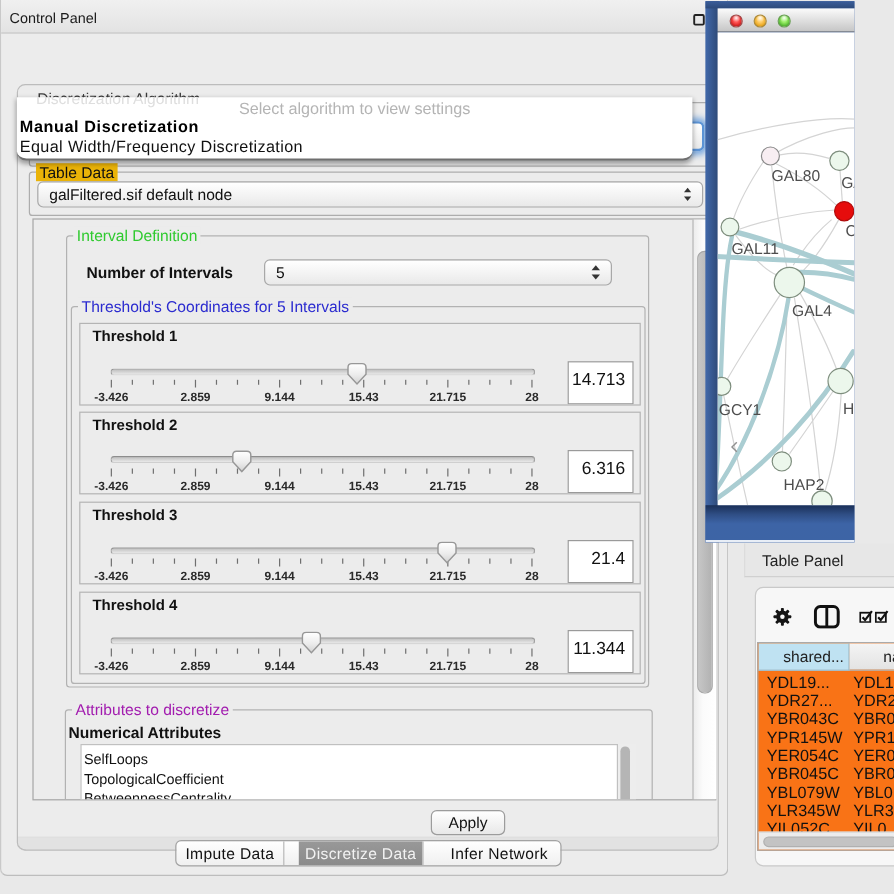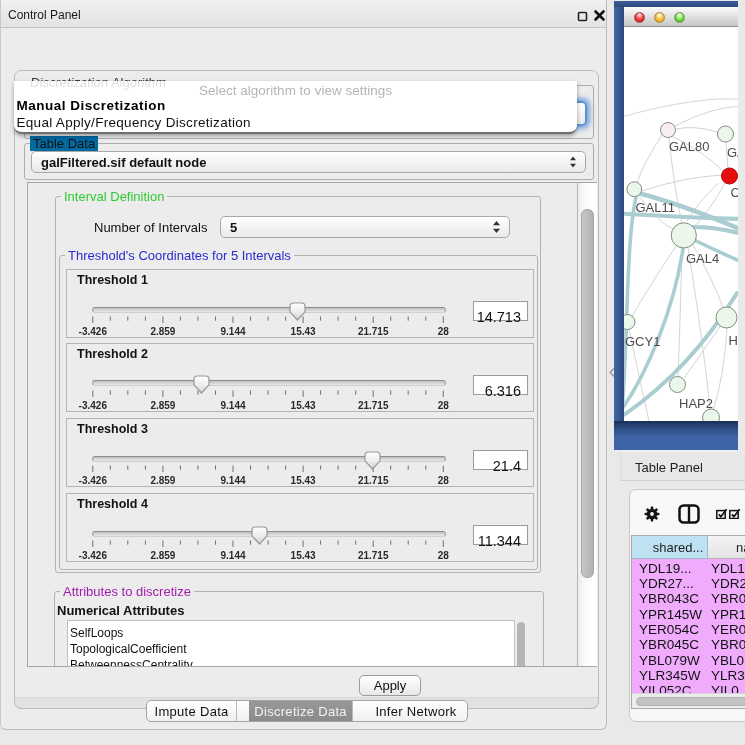--- a/index.html
+++ b/index.html
@@ -18,38 +18,38 @@
   
   .seg { display:flex; border:1px solid #a3a3a3; border-radius:5px;
          background:linear-gradient(#ffffff,#f0f0f0); overflow:hidden; }
   .seg div { font-size:13px; letter-spacing:0.3px; color:#111; text-align:center; line-height:21px;
              border-right:1px solid #b9b9b9; white-space:nowrap; }
   .seg div:last-child { border-right:none; }
   .seg div.sel { background:linear-gradient(#989898,#8b8b8b); color:#f2f2f2; }
 
   
   .grp { position:absolute; border:1px solid #adadad; border-radius:3px; }
-  .grp > span { position:absolute; top:-8px; left:5px; background:#0369a1; padding:0 3px;
+  .grp > span { position:absolute; top:-8px; left:5px; background:#eab308; padding:0 3px;
                 font-size:13px; white-space:nowrap; }
 
   
   .combo { position:absolute; border:1px solid #a8a8a8; border-radius:5px;
            background:linear-gradient(#ffffff,#e9e9e9); font-size:13px; color:#111; }
-  .combo .txt { position:absolute; left:9px; top:50%; transform:translateY(-50%); white-space:nowrap;font-weight:bold; }
+  .combo .txt { position:absolute; left:9px; top:50%; transform:translateY(-50%); white-space:nowrap; }
   .combo svg.arr { position:absolute; right:8px; top:50%; transform:translateY(-50%); }
 
   .vlab { font-size:13px; color:#111; white-space:nowrap; position:absolute; }
 
   
   .tbox { position:absolute; left:65px; width:468px; height:69px; border:1px solid #b4b4b4; }
   .tbox .name { position:absolute; left:10px; top:3px; font-size:12.5px; font-weight:bold; color:#111; }
   .tbox .track { position:absolute; left:25px; top:36.5px; width:354px; height:6px; border-radius:3px;
                  border:1px solid #a2a2a2; border-top-color:#8d8d8d; border-bottom-color:#cfcfcf;
                  background:linear-gradient(#c0c0c0,#e9e9e9); }
-  .tbox .vbox { position:absolute; left:405.5px; top:31px; width:55.5px; height:20px; background:#fff;
+  .tbox .vbox { position:absolute; left:405.5px; top:31px; width:55.5px; height:36px; background:#fff;
                 border:1px solid #9a9a9a; font-size:14.5px; color:#111; text-align:right;
                 line-height:30px; padding-right:6px; }
   .ticks line { stroke:#6f6f6f; stroke-width:1; }
   .tlabels span { position:absolute; top:56px; font-size:10px; font-weight:bold; color:#2a2a2a; transform:translateX(-50%); white-space:nowrap; }
 
   
   .sbtrack-v { position:absolute; background:linear-gradient(to right,#ececec,#fbfbfb 40%,#ffffff); }
   .thumb { position:absolute; background:linear-gradient(to right,#c6c6c6,#b2b2b2); border:1px solid #a6a6a6; border-radius:6px; }
 </style>
 </head>
@@ -95,21 +95,21 @@
   <div class="abs" id="scrollpane" style="left:26px; top:182px; width:570px; height:485px;
        border:1px solid #a6a6a6; background:#ececec; overflow:hidden;">
   </div>
 
   <div class="abs" id="spclip" style="left:27px; top:183px; width:568px; height:483px; overflow:hidden;">
     <div class="abs" style="left:0; top:0; width:568px; height:483px;">
 
       <div class="grp" style="left:27px; top:13px; width:486px; height:377px; border-color:#b2b2b2;">
         <span style="color:#2fca2f; background:#ececec;">Interval Definition</span>
       </div>
-      <span class="vlab" style="left:66px; top:37px; font-weight:normal;">Number of Intervals</span>
+      <span class="vlab" style="left:44px; top:37px; font-weight:bold;">Number of Intervals</span>
       <div class="combo" style="left:192px; top:33px; width:290px; height:22px;">
         <span class="txt">5</span>
         <svg class="arr" width="9" height="14" viewBox="0 0 9 14">
           <path d="M4.5 1 L8 5.2 H1 Z" fill="#333"></path>
             <path d="M4.5 13 L1 8.8 H8 Z" fill="#333"></path>
         </svg>
       </div>
 
       <div class="grp" style="left:31px; top:72px; width:479px; height:315px; border-color:#b2b2b2;">
         <span style="color:#2b2bcf; background:#ececec;">Threshold's Coordinates for 5 Intervals</span>
@@ -310,24 +310,24 @@
     <div style="width:111px;">Infer Network</div>
   </div>
 </div>
 
 <div class="abs" style="left:14px; top:80.5px; width:563px; height:53.5px; background:#ffffff;
      border-radius:0 0 8px 8px; border-bottom:2px solid #6f6f6f; box-shadow:0 2px 4px rgba(0,0,0,.35);
      z-index:30; overflow:hidden;">
   <div style="position:absolute; left:16px; top:-6px; font-size:13px; color:#dedede;">Discretization Algorithm</div>
   <div style="position:absolute; left:0; right:0; top:2px; text-align:center; font-size:13.5px; color:#b4b4b4;">Select algorithm to view settings</div>
   <div style="position:absolute; left:2.5px; top:17.5px; font-size:13.5px; font-weight:bold; color:#000; letter-spacing:.5px;">Manual Discretization</div>
-  <div style="position:absolute; left:2.5px; top:34.5px; font-size:13.5px; letter-spacing:.3px; color:#111;">Equal Apply/Frequency Discretization</div>
-</div>
-
-<div class="abs" style="left:614px; top:1px; width:124px; height:451px; background:#3d63a3;">
+  <div style="position:absolute; left:2.5px; top:34.5px; font-size:13.5px; letter-spacing:.3px; color:#111;">Equal Width/Frequency Discretization</div>
+</div>
+
+<div class="abs" style="left:588px; top:1px; width:124px; height:451px; background:#3d63a3;">
   <div class="abs" style="left:0; top:0; width:10.5px; height:451px;
        background:linear-gradient(to right,#4168a9,#2d4875);"></div>
   <div class="abs" style="left:0; top:0; width:124px; height:6px;
        background:linear-gradient(#3a5d9a,#2d4a7a);"></div>
   <div class="abs" style="left:0; top:420px; width:124px; height:31px;
        background:linear-gradient(#1a2f57 0%, #2f4e85 25%, #3d64a6 50%, #3d64a5 100%);"></div>
   <div class="abs" style="left:0; top:449px; width:124px; height:2px; background:#e8eef7;"></div>
   <div class="abs" style="left:10px; top:6px; width:114px; height:20px;
        background:linear-gradient(#fbfbfb,#c6c6c6); border-bottom:1px solid #8f8f8f;"></div>
 
@@ -428,21 +428,21 @@
 </svg>
 <svg class="abs" style="left:715.5px; top:508px;" width="12" height="11" viewBox="0 0 12 11">
   <rect x="0.8" y="2.6" width="8.4" height="7.9" fill="none" stroke="#111" stroke-width="1.5"></rect>
   <path d="M2.8 6.4 L4.9 8.7 L10.6 1.2" fill="none" stroke="#111" stroke-width="1.8"></path>
 </svg>
 <svg class="abs" style="left:729px; top:508px;" width="12" height="11" viewBox="0 0 12 11">
   <rect x="0.8" y="2.6" width="8.4" height="7.9" fill="none" stroke="#111" stroke-width="1.5"></rect>
   <path d="M2.8 6.4 L4.9 8.7 L10.6 1.2" fill="none" stroke="#111" stroke-width="1.8"></path>
 </svg>
 
-<div class="abs" style="left:631px; top:535px; width:114px; height:174px; background:#f0abfc;
+<div class="abs" style="left:631px; top:535px; width:114px; height:174px; background:#f97316;
      border:1px solid #aaaaaa; border-right:none; overflow:hidden;">
 
   <div class="abs" style="left:0; top:0; width:76px; height:23px; background:#bfe2f2;
        border-right:1px solid #9fb9c6; border-bottom:1px solid #9fb9c6; text-align:center;
        font-size:13px; color:#222; line-height:23px; text-indent:17px;">shared...</div>
   <div class="abs" style="left:76px; top:0; width:38px; height:23px;
        background:linear-gradient(#f4f4f4,#e3e3e3); border-bottom:1px solid #b5b5b5;
        font-size:13px; color:#222; line-height:23px;"><span style="margin-left:28px;">na</span></div>
 
   <div class="abs" style="left:7px; top:24.5px; font-size:13.5px; color:#111; line-height:15.35px;">

